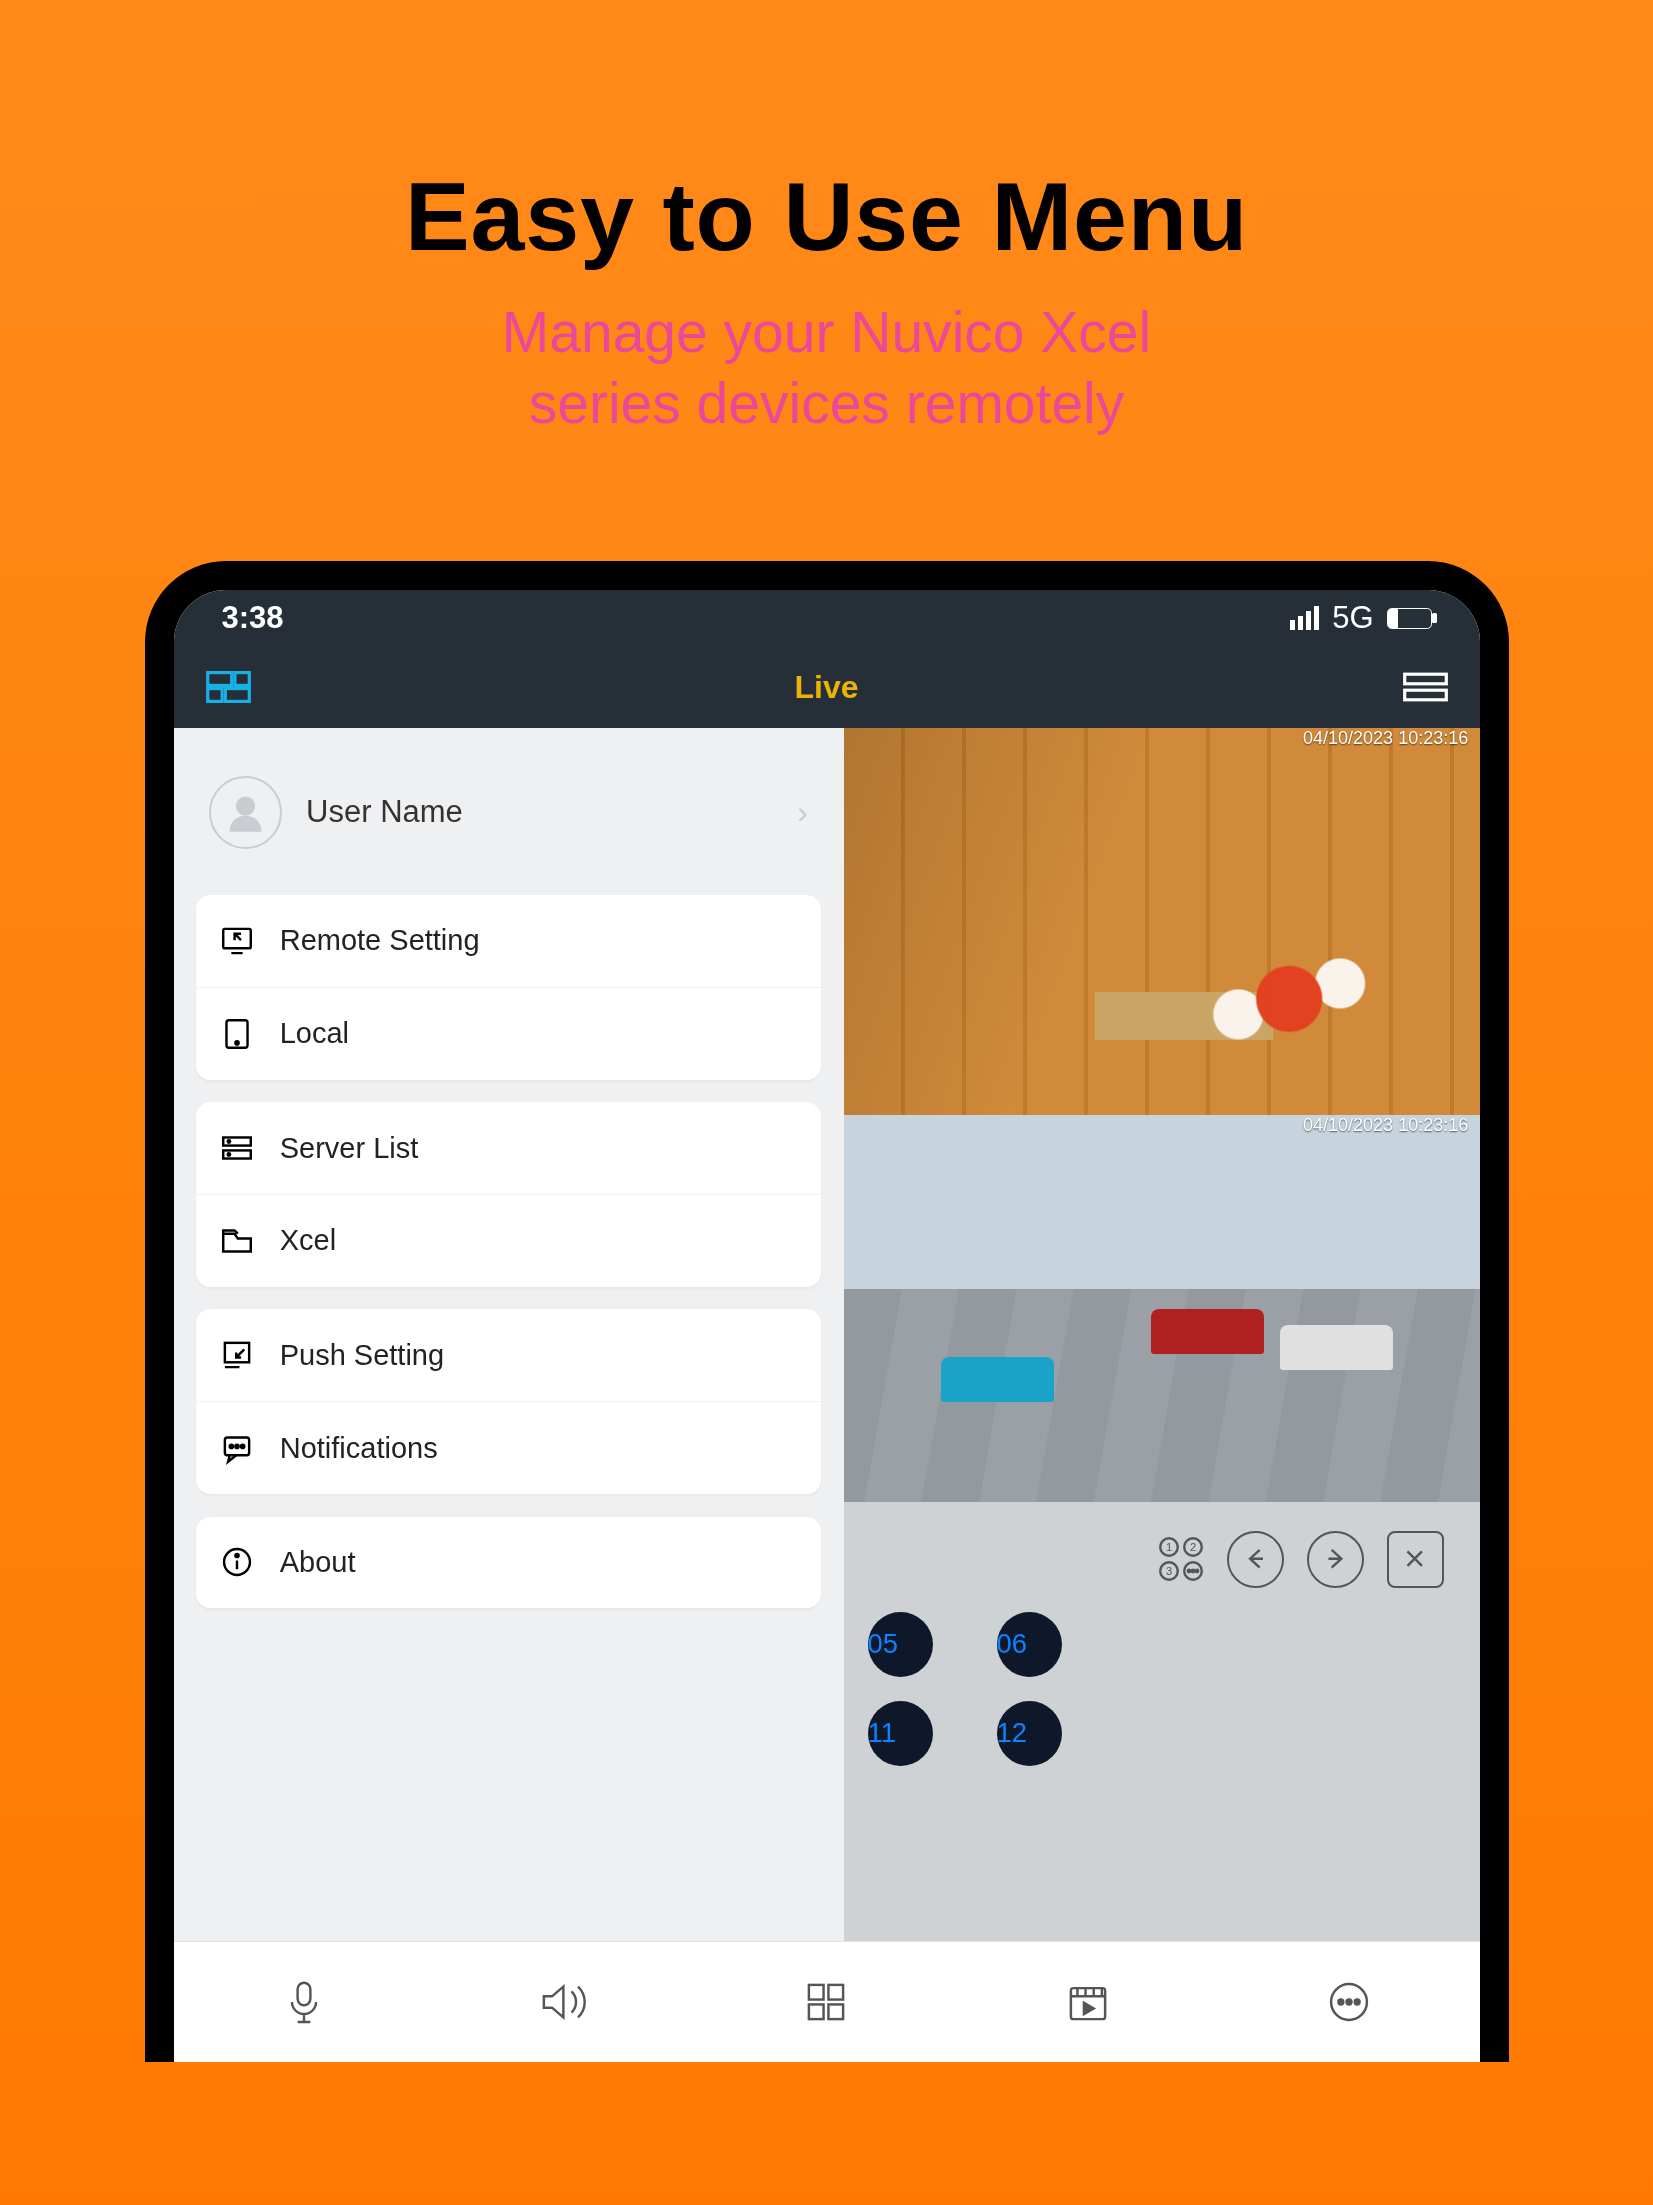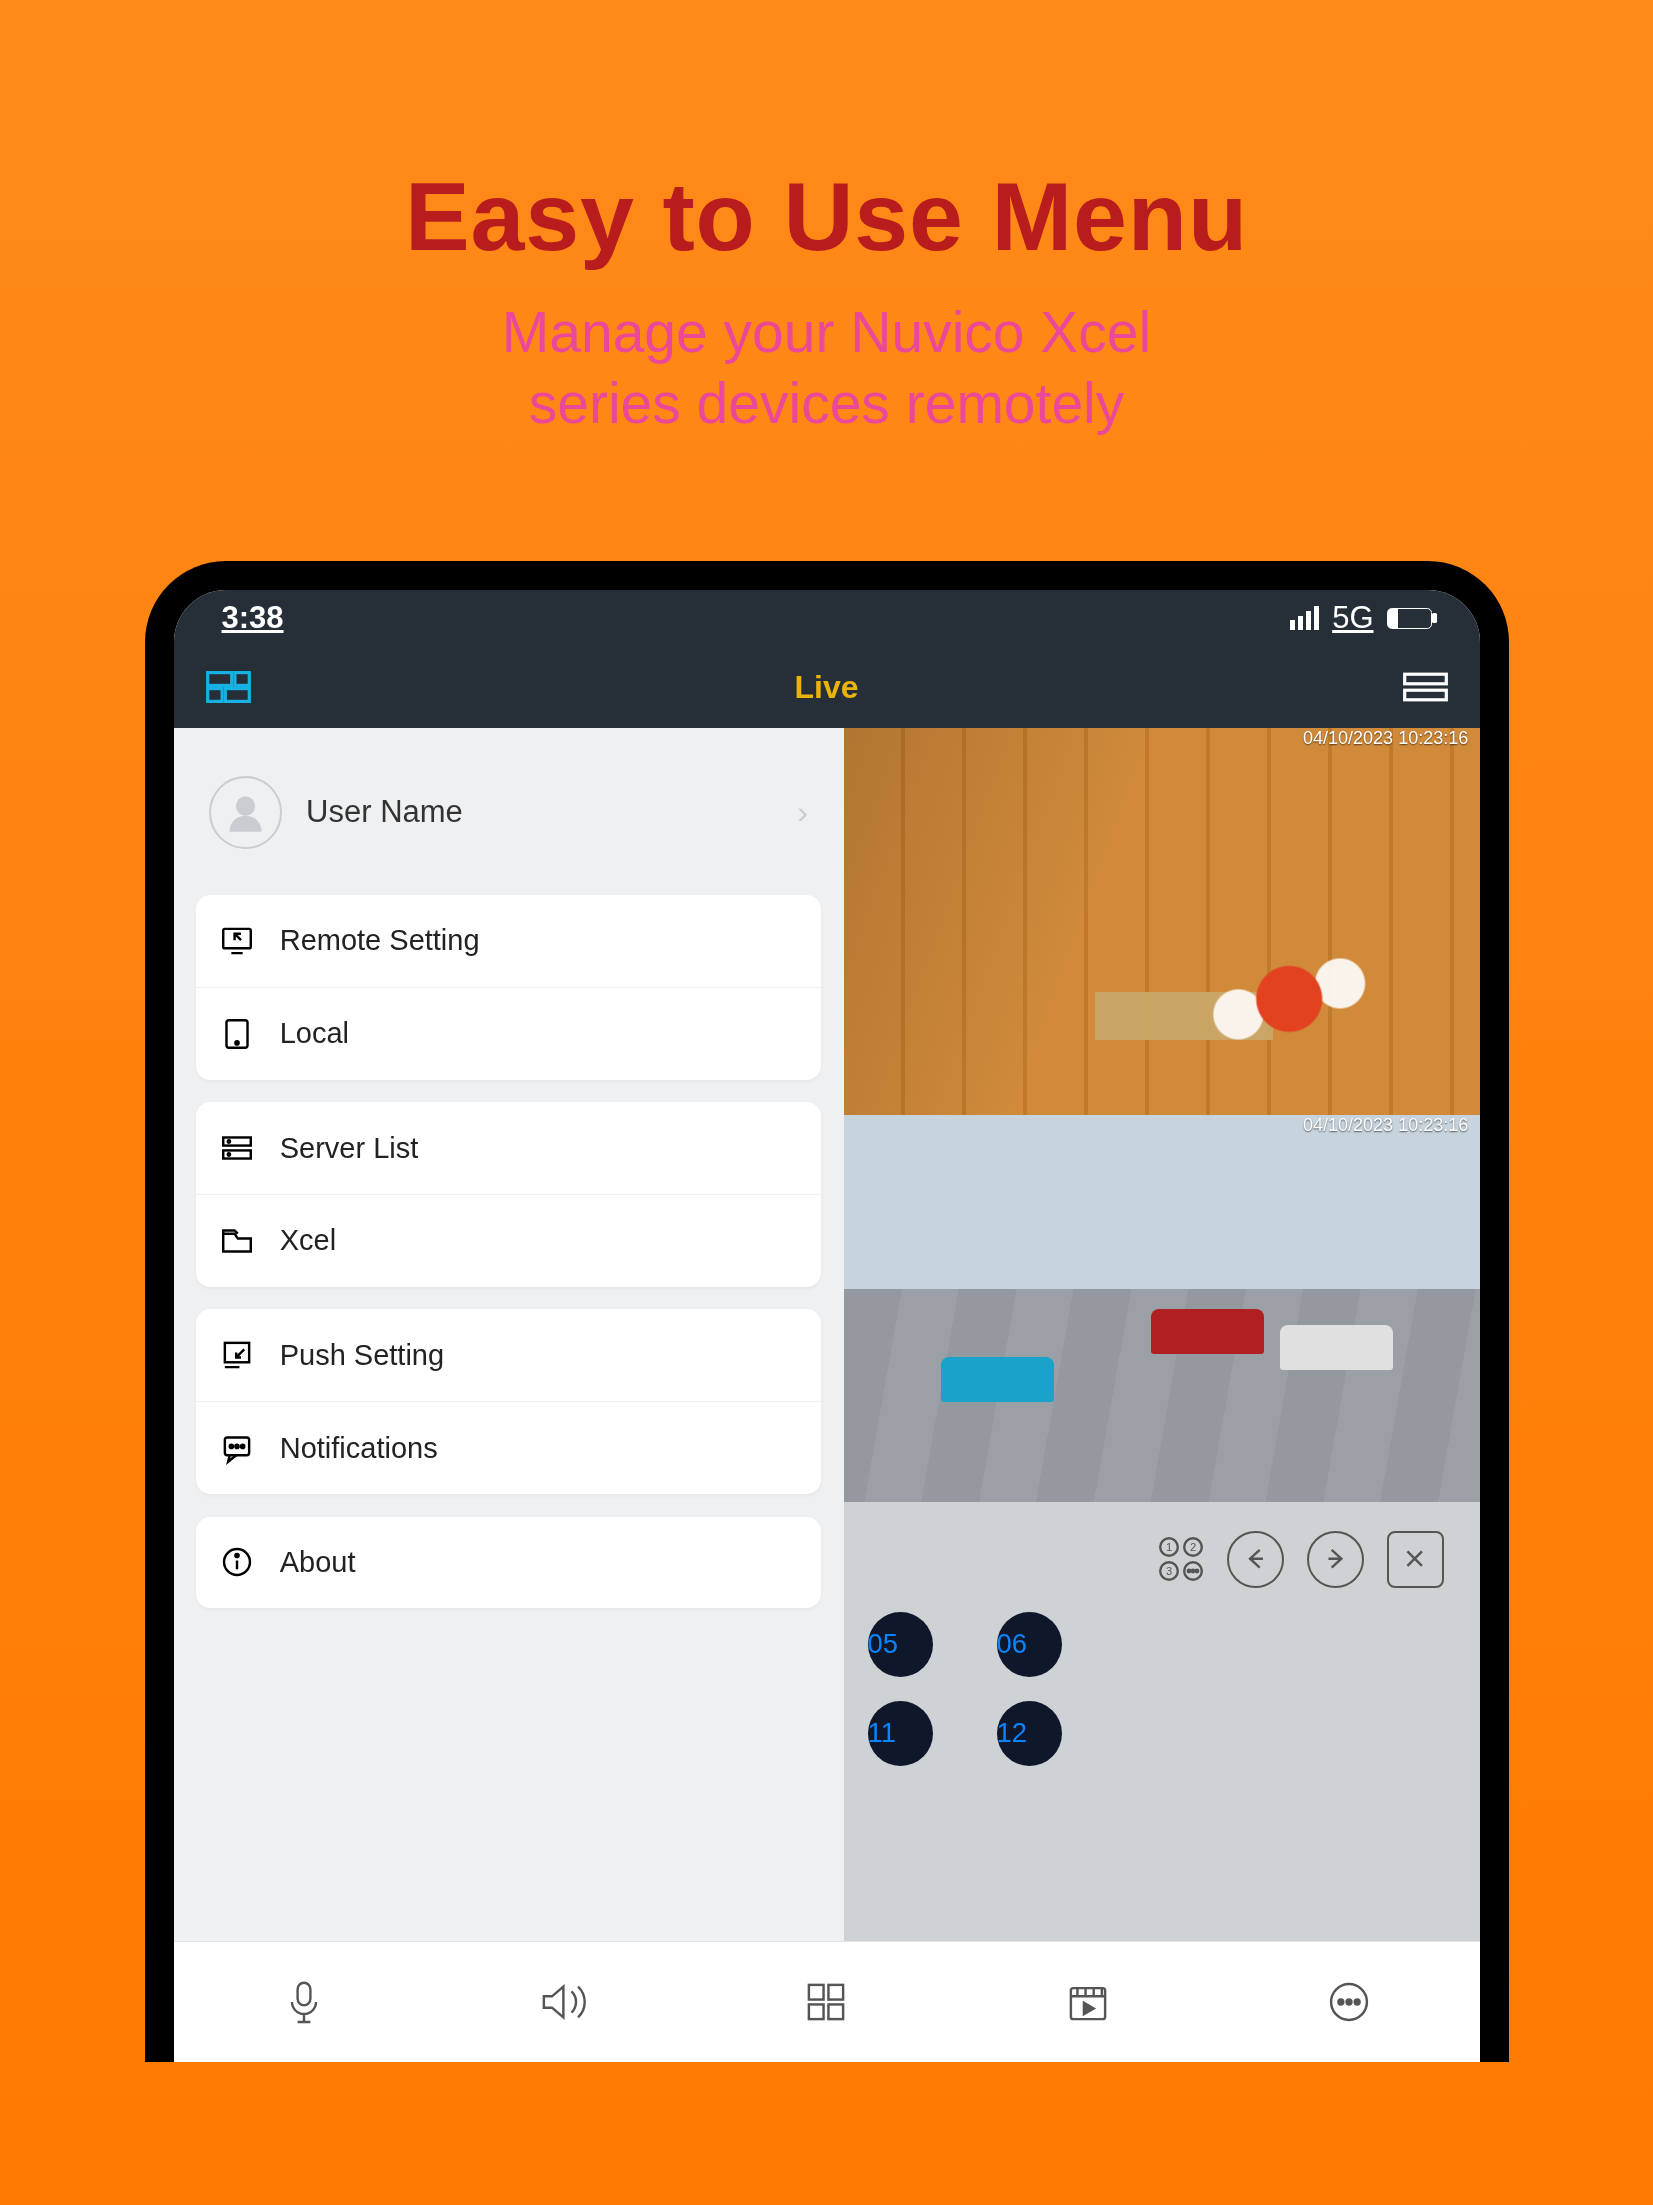--- a/index.html
+++ b/index.html
@@ -11,21 +11,21 @@
     flex-direction: column;
     align-items: center;
     width: 1653px;
     height: 2205px;
   }
 
   .promo-title {
     margin-top: 161px;
     font-size: 97px;
     font-weight: 700;
-    color: #b91c1c;
+    color: #000000;
     font-family: "Century Gothic", Futura, "Trebuchet MS", sans-serif;
     letter-spacing: 0.8px;
   }
   .promo-sub {
     margin-top: 24px;
     font-size: 57px;
     font-weight: 400;
     color: #ec4899;
     text-align: center;
     line-height: 1.25;
@@ -55,21 +55,20 @@
   .statusbar {
     height: 57px;
     background: #262e38;
     color: #fff;
     display: flex;
     align-items: center;
     justify-content: space-between;
     padding: 0 48px 0 48px;
     font-size: 31px;
     font-weight: 600;
-    text-decoration: underline;
   }
   .status-right { display: flex; align-items: center; gap: 13px; font-weight: 500; }
   .signal-bars { display: inline-flex; gap: 3.2px; align-items: flex-end; }
   .signal-bars i { width: 4.8px; background:#fff; display:inline-block; }
   .signal-bars i:nth-child(1){height:9.7px} .signal-bars i:nth-child(2){height:14.5px}
   .signal-bars i:nth-child(3){height:19.4px} .signal-bars i:nth-child(4){height:24px}
   .battery {
     width: 45px; height: 21px; border:1.6px solid #fff; border-radius:4.8px; position:relative;
   }
   .battery::after{ content:""; position:absolute; right:-6.5px; top:4.8px; width:4.8px; height:9.7px; background:#fff; border-radius:1.6px;}

